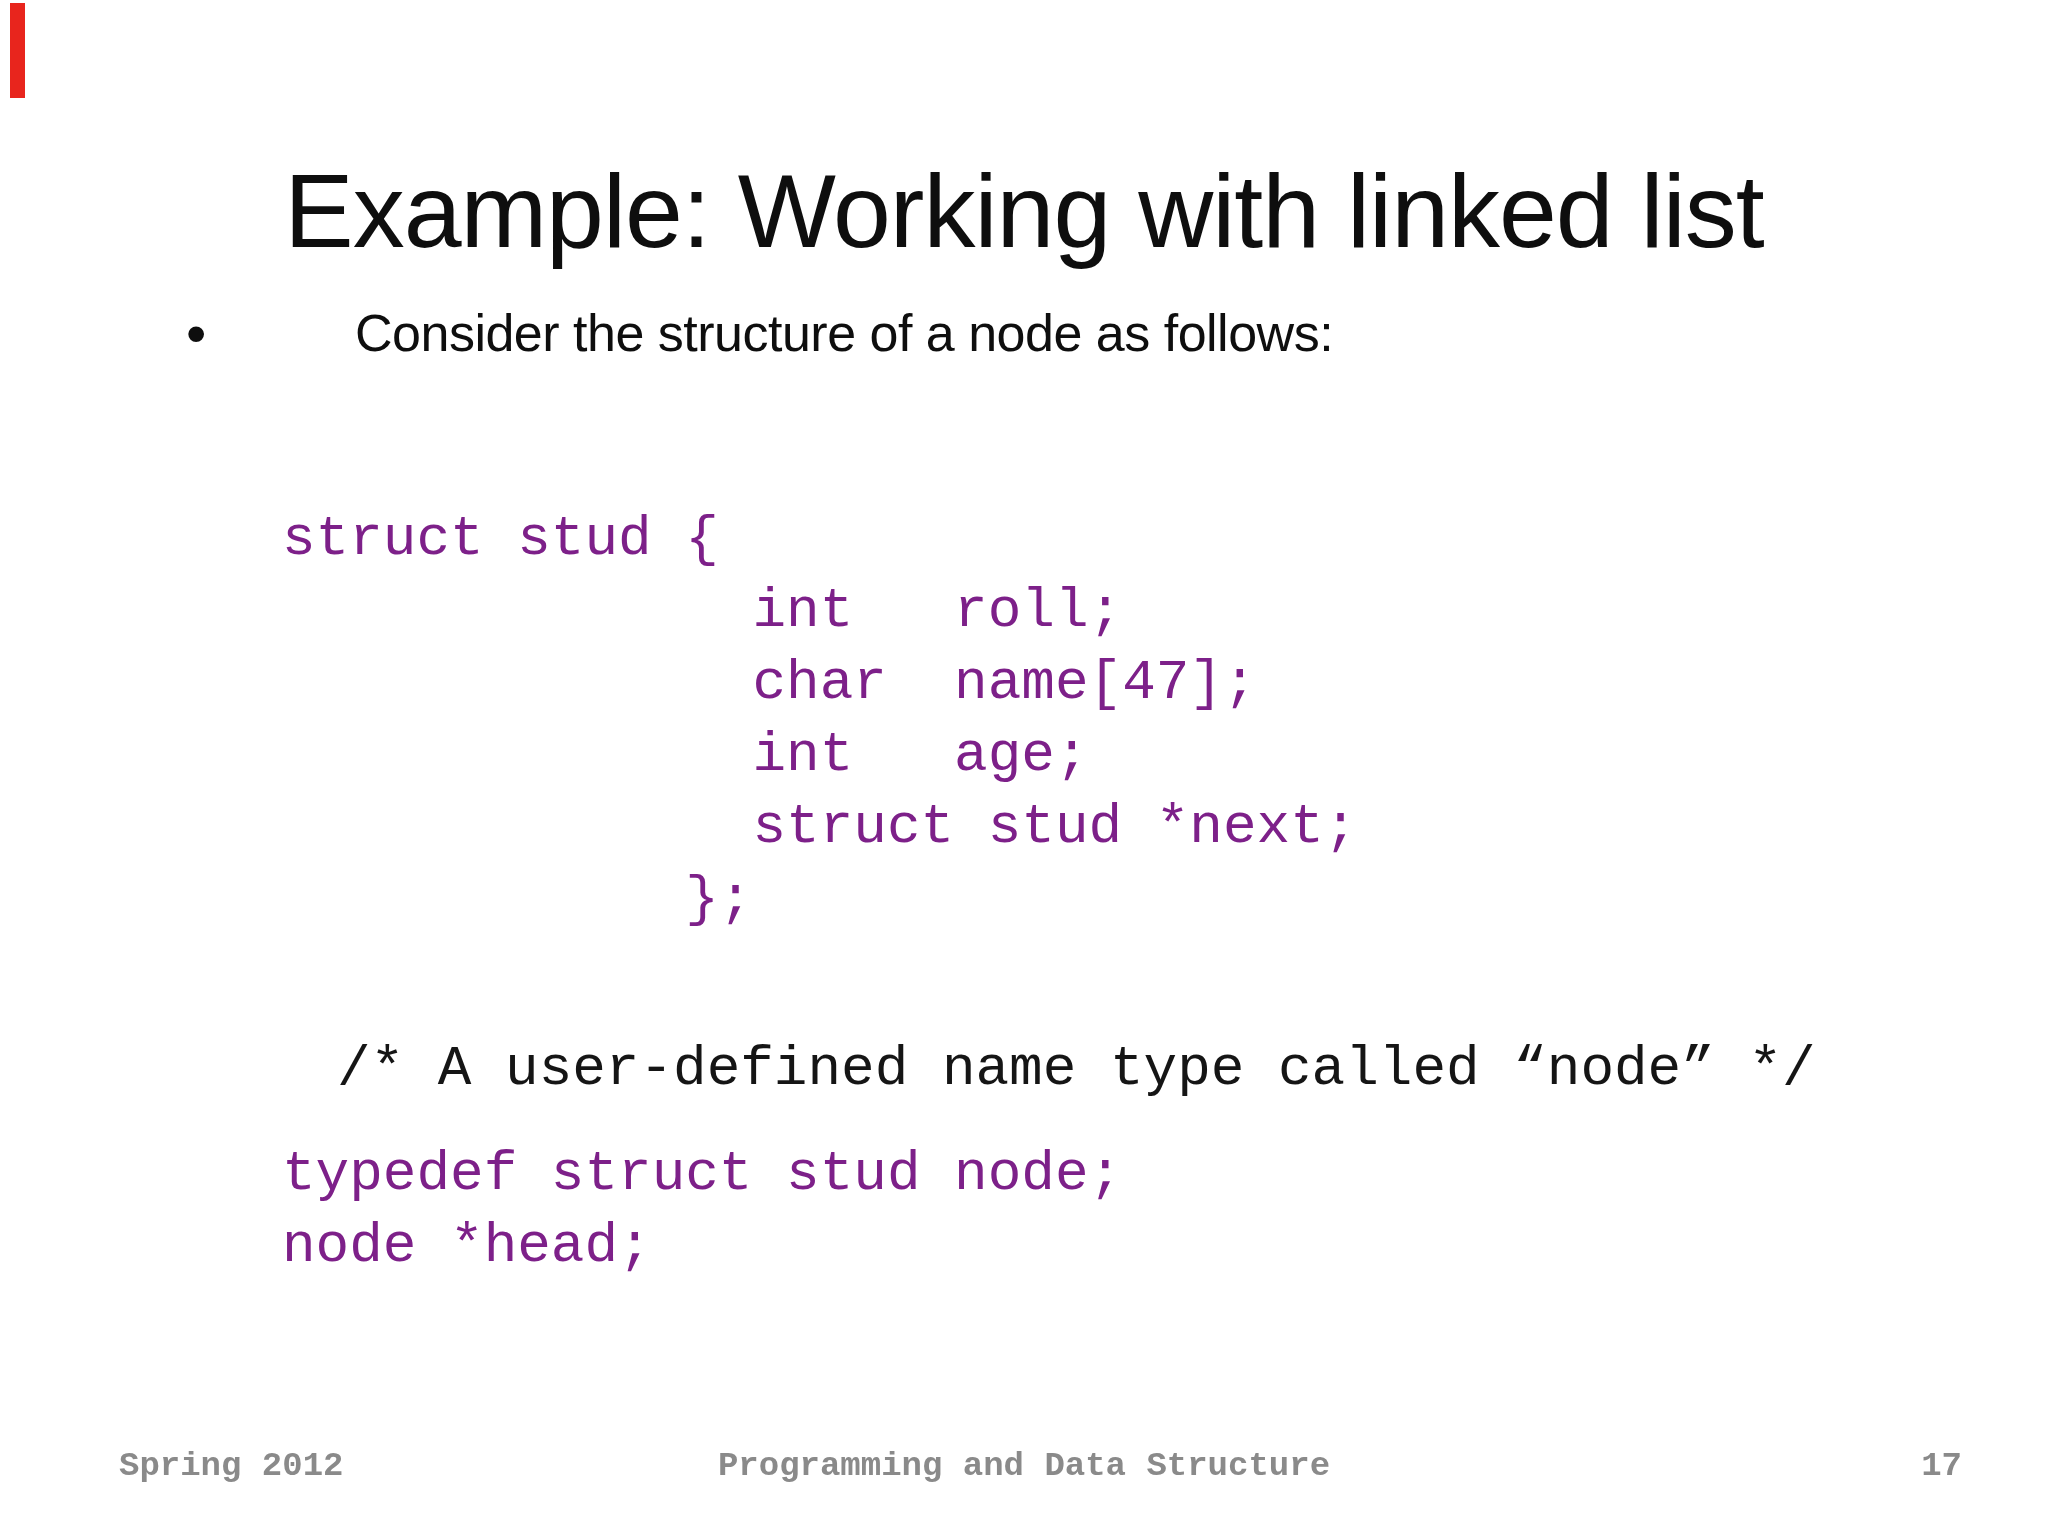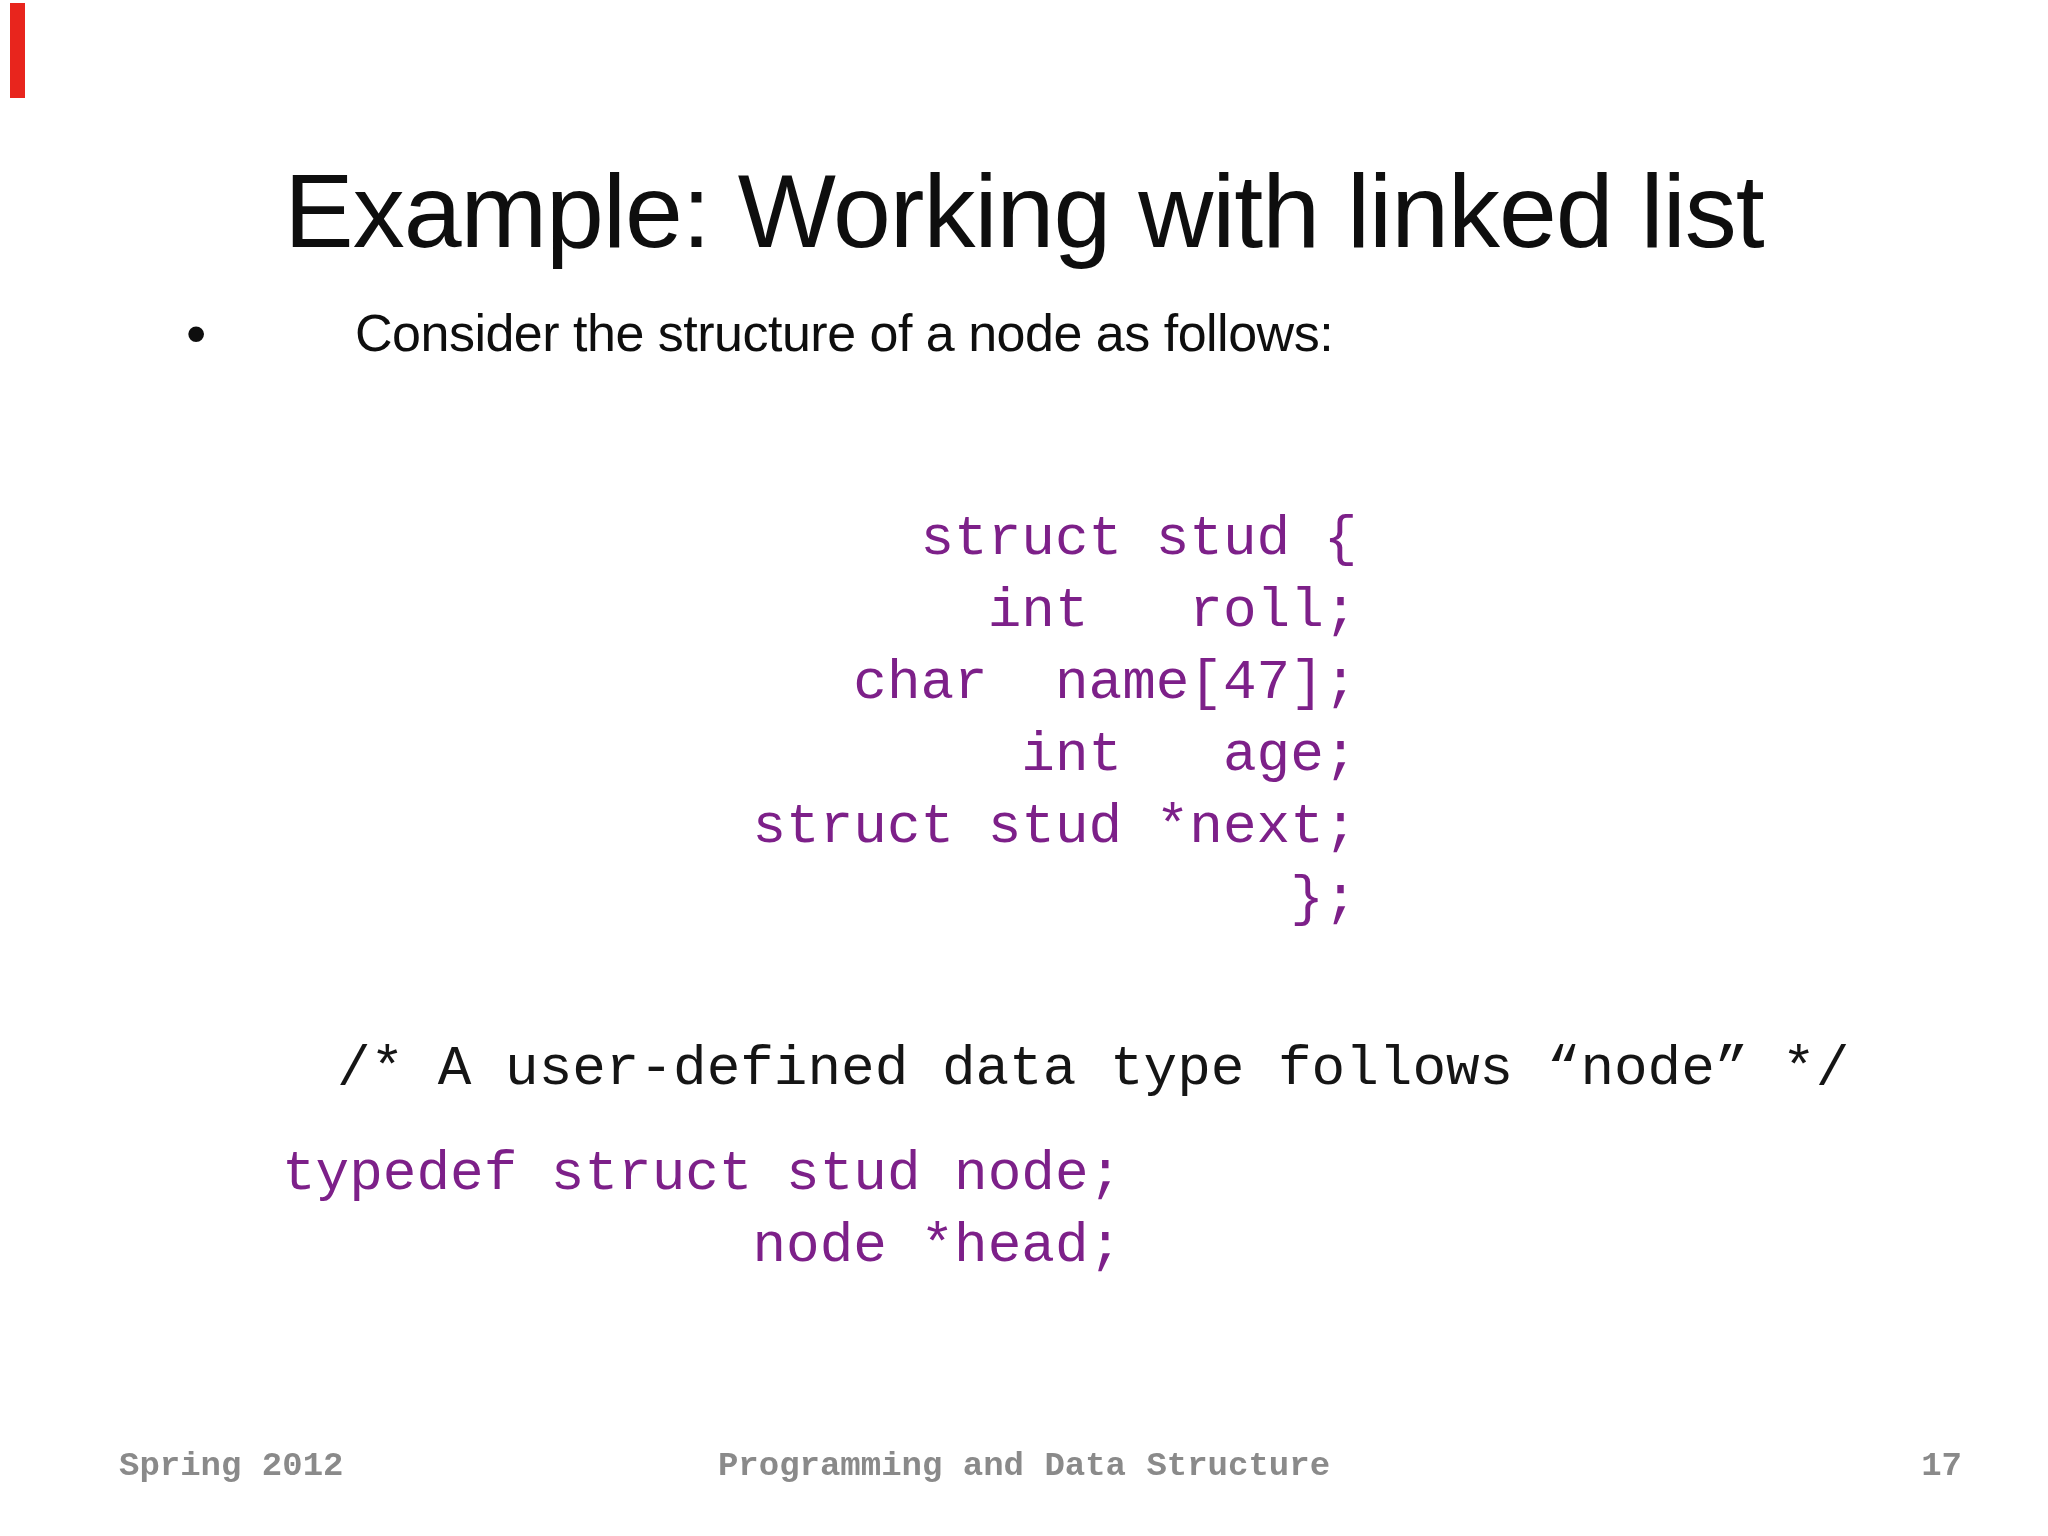--- a/index.html
+++ b/index.html
@@ -55,21 +55,21 @@
   }
   .code{
     position:absolute;
     margin:0;
     font-family:"Liberation Mono","DejaVu Sans Mono",monospace;
     font-size:56px;
     line-height:72px;
     white-space:pre;
     color:var(--code_purple);
   }
-  .code .line{display:block;text-align:right;}
+  .code .line{display:block;}
   #code-struct{left:282px;top:503px;}
   #code-comment{left:337px;top:1033px;color:var(--comment_black);}
   #code-typedef{left:282px;top:1138px;}
   .footer-left,.footer-center,.footer-right{
     position:absolute;
     top:1446px;
     font-family:Liberation Mono, monospace;
     font-weight:700;
     font-size:34px;
     line-height:1.2;
@@ -86,21 +86,21 @@
 
   <div class="red-bar"></div>
 
   <h1 class="title">Example: Working with linked list</h1>
 
   <span class="bullet-dot">•</span>
   <span class="bullet-text">Consider the structure of a node as follows:</span>
 
   <pre class="code" id="code-struct"><span class="line">struct stud {</span><span class="line">              int   roll;</span><span class="line">              char  name[47];</span><span class="line">              int   age;</span><span class="line">              struct stud *next;</span><span class="line">            };</span></pre>
 
-  <pre class="code" id="code-comment">/* A user-defined data type follows “node” */</pre>
+  <pre class="code" id="code-comment">/* A user-defined name type called “node” */</pre>
 
   <pre class="code" id="code-typedef"><span class="line">typedef struct stud node;</span><span class="line">node *head;</span></pre>
 
   <div class="footer-left">Spring 2012</div>
   <div class="footer-center">Programming and Data Structure</div>
   <div class="footer-right">17</div>
 
 </div>
 
 </body></html>

